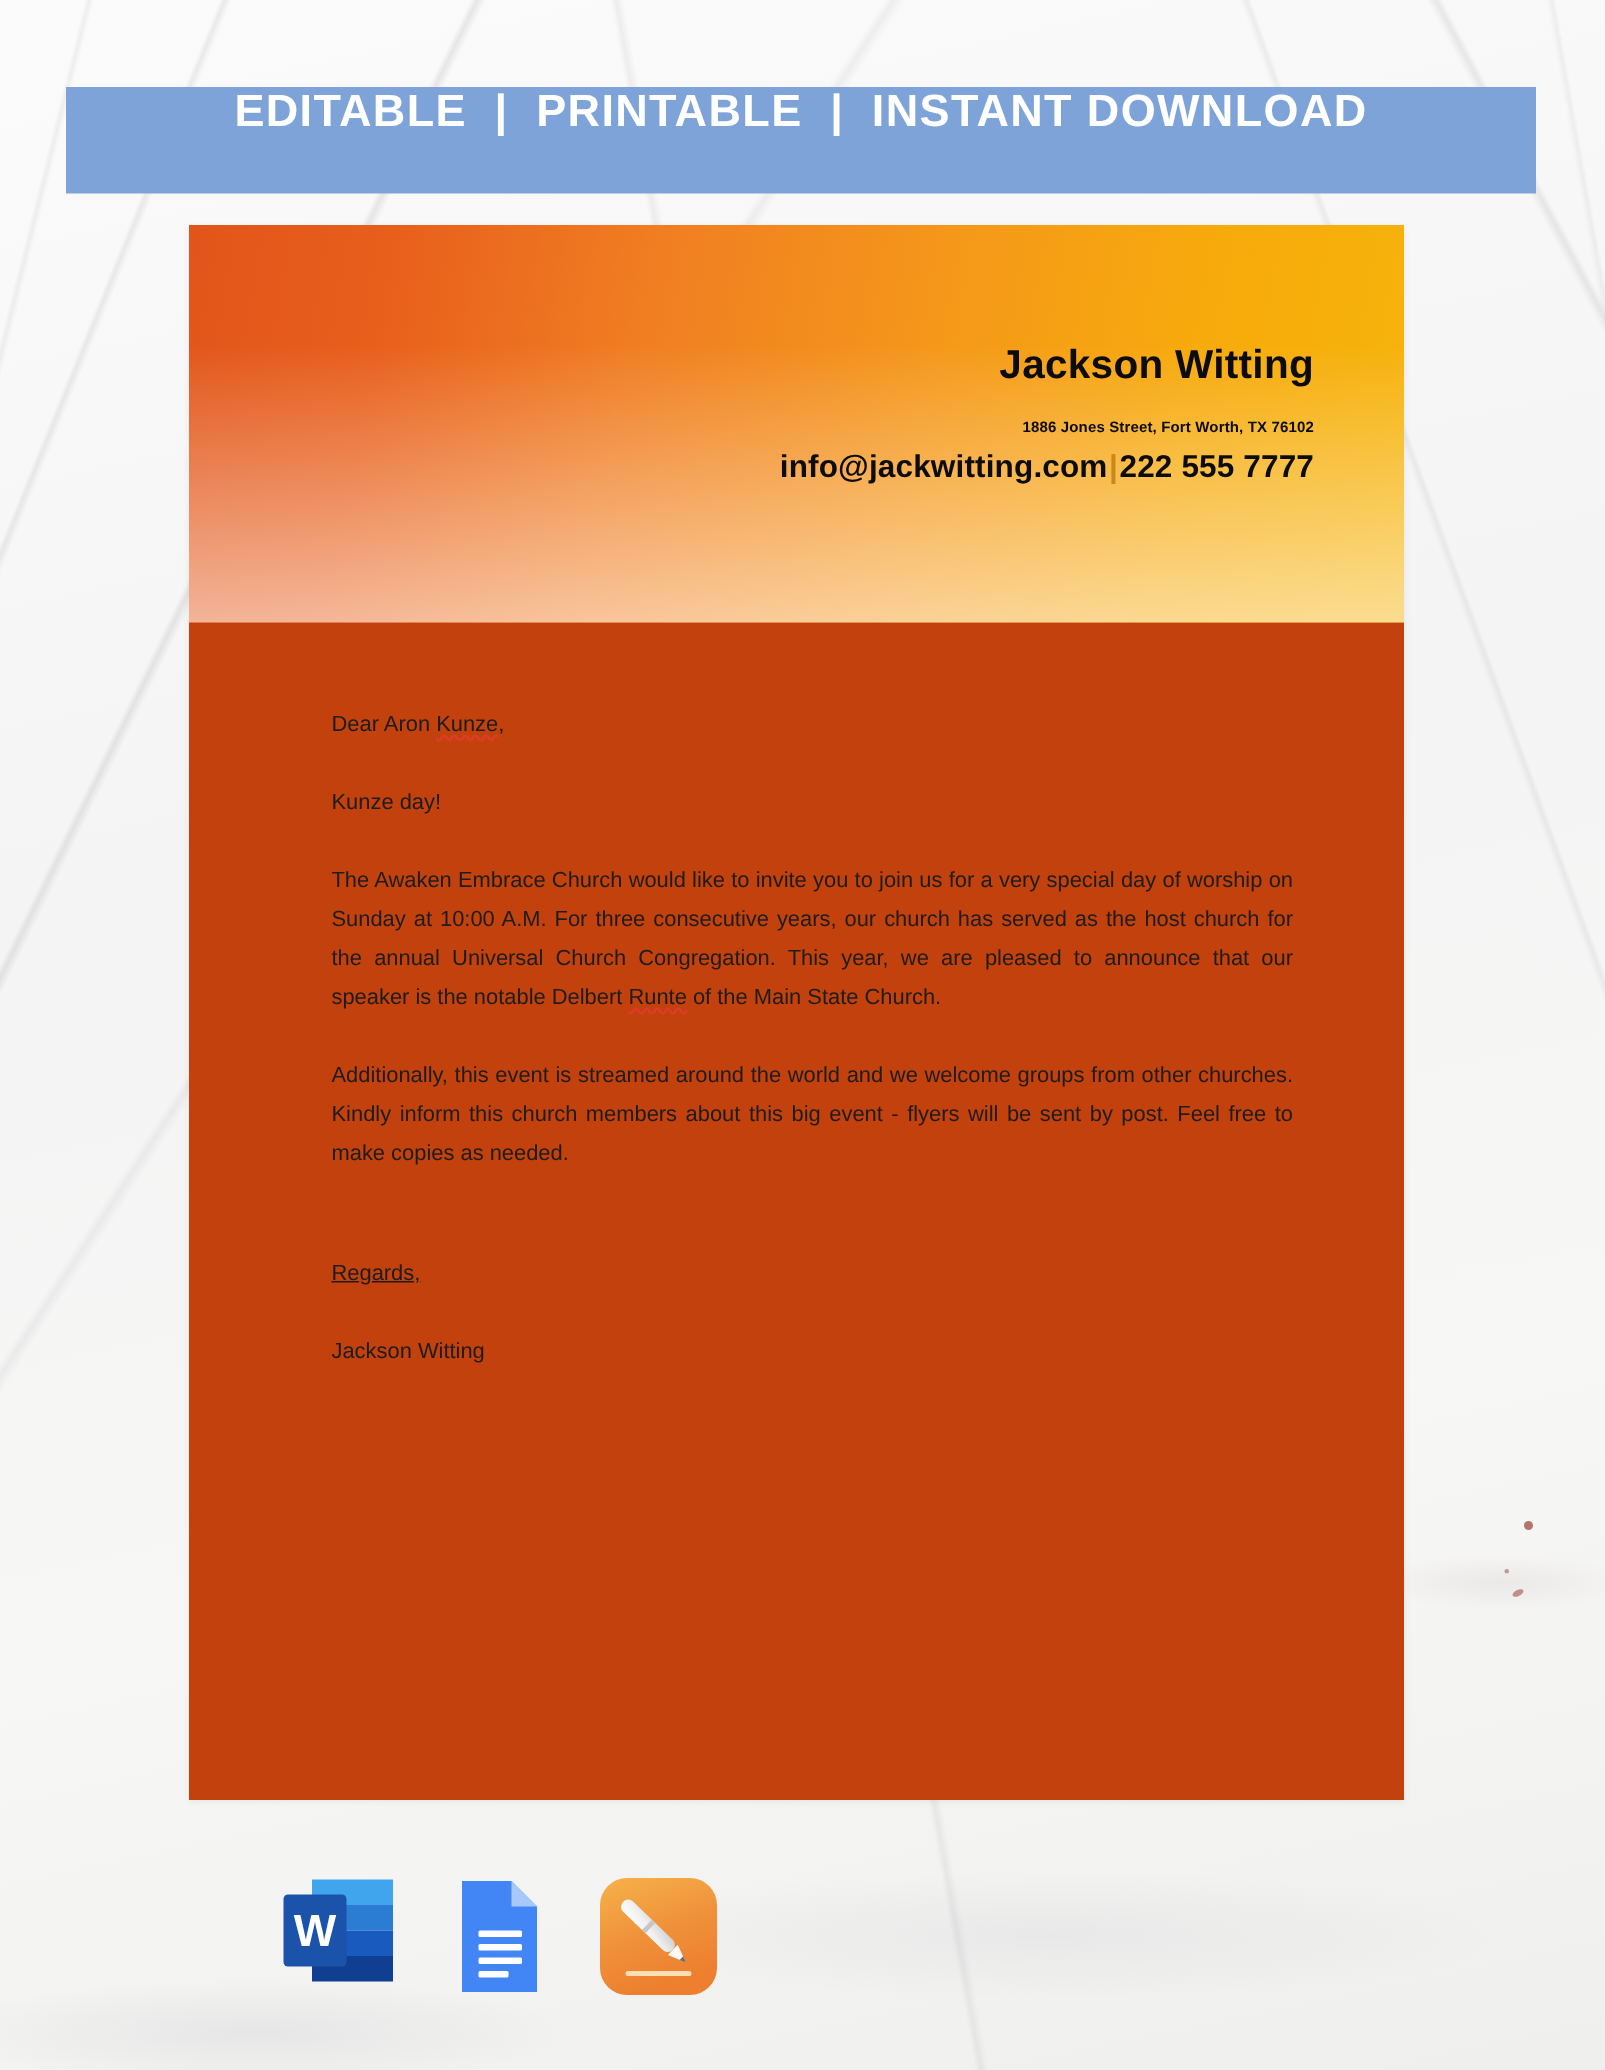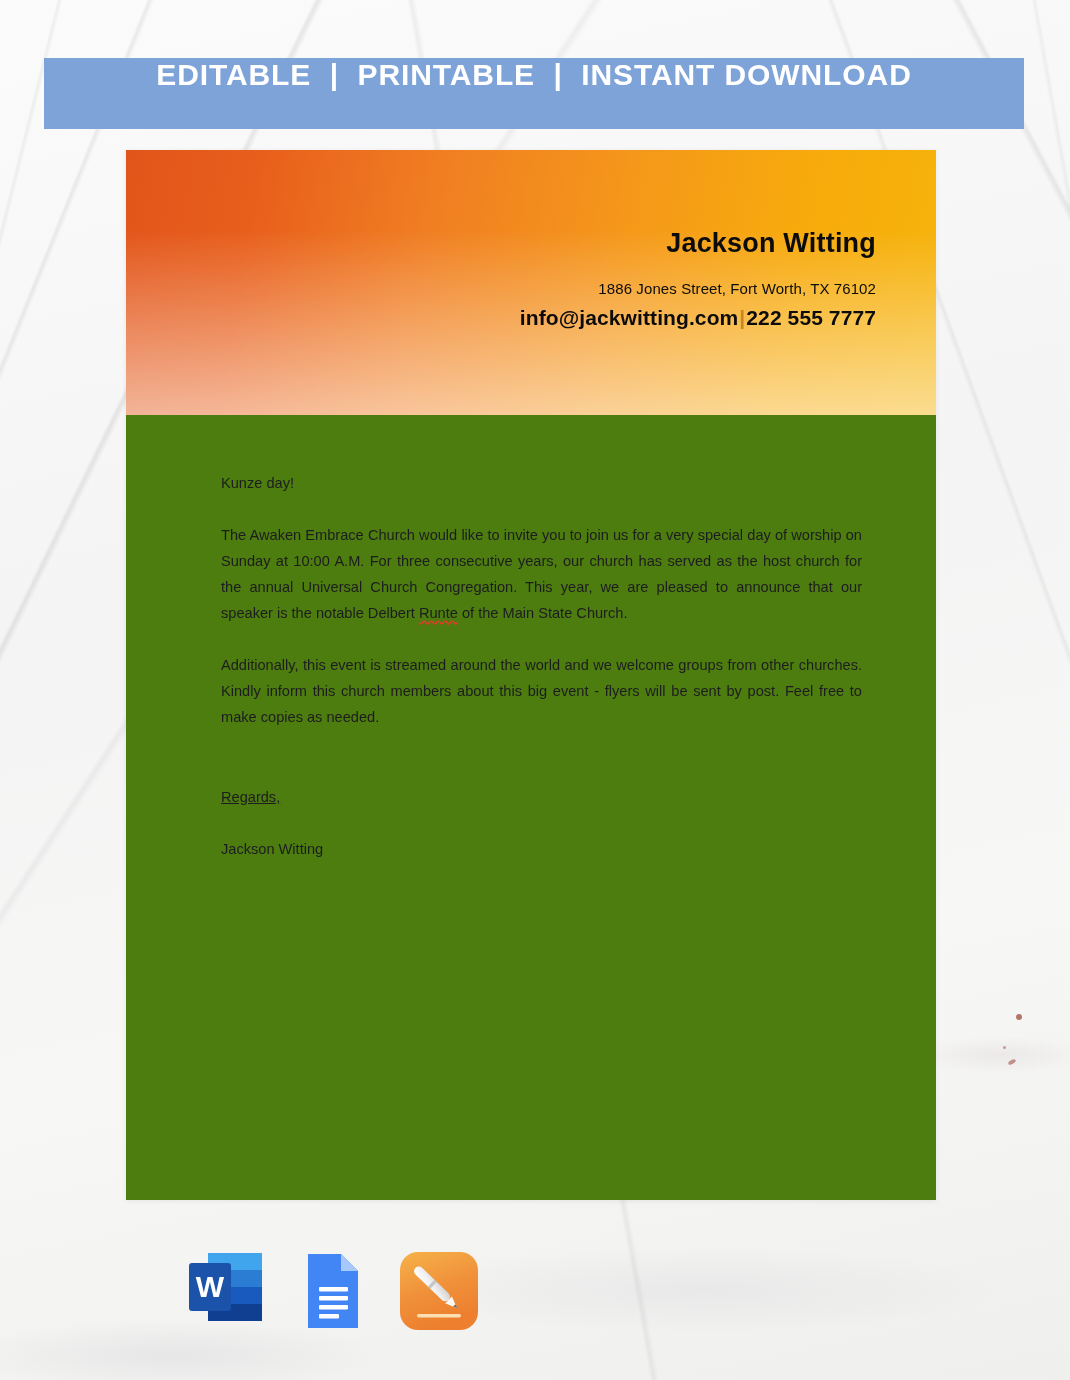--- a/index.html
+++ b/index.html
@@ -77,21 +77,21 @@
     font-family: "Liberation Sans", sans-serif;
   }
 
   
   #document-page {
     position: absolute;
     left: 126px;
     top: 150px;
     width: 810px;
     height: 1050px;
-    background: #4d7c0f;
+    background: #c2410c;
     box-shadow: 0 1px 5px rgba(0,0,0,0.07);
   }
 
   
   #letterhead {
     position: relative;
     width: 100%;
     height: 265px;
     background:
       linear-gradient(to bottom, rgba(255,255,255,0) 30%, rgba(255,255,255,0.55) 100%),
@@ -104,22 +104,22 @@
     text-align: right;
     color: #0c0c0c;
   }
   #company-name {
     font-size: 27px;
     font-weight: bold;
     letter-spacing: .2px;
     margin-bottom: 20px;
   }
   #company-address {
-    font-size: 15px;
-    font-weight: normal;
+    font-size: 10px;
+    font-weight: bold;
     letter-spacing: .1px;
     margin-bottom: 9px;
     margin-top: 21px;
   }
   #company-contact {
     font-size: 21px;
     font-weight: bold;
     letter-spacing: .1px;
   }
   #company-contact .sep {
@@ -187,20 +187,21 @@
       <div id="company-name">Jackson Witting</div>
       <div id="company-address">1886 Jones Street, Fort Worth, TX 76102</div>
       <div id="company-contact">
         <span>info@jackwitting.com</span><span class="sep">|</span><span>222 555 7777</span>
       </div>
     </div>
   </div>
 
   <div id="letter-body">
 
+    <p id="salutation" class="nojustify"><span>Dear Aron </span><span class="spellerror">Kunze</span><span>,</span></p>
 
     <p id="greeting" class="nojustify">Kunze day!</p>
 
     <p><span>The Awaken Embrace Church would like to invite you to join us for a very special day of worship on Sunday at 10:00 A.M. For three consecutive years, our church has served as the host church for the annual Universal Church Congregation. This year, we are pleased to announce that our speaker is the notable Delbert </span><span class="spellerror">Runte</span><span> of the Main State Church.</span></p>
 
     <p>Additionally, this event is streamed around the world and we welcome groups from other churches. Kindly inform this church members about this big event - flyers will be sent by post. Feel free to make copies as needed.</p>
 
 
     <div id="closing-spacer"></div>
 

